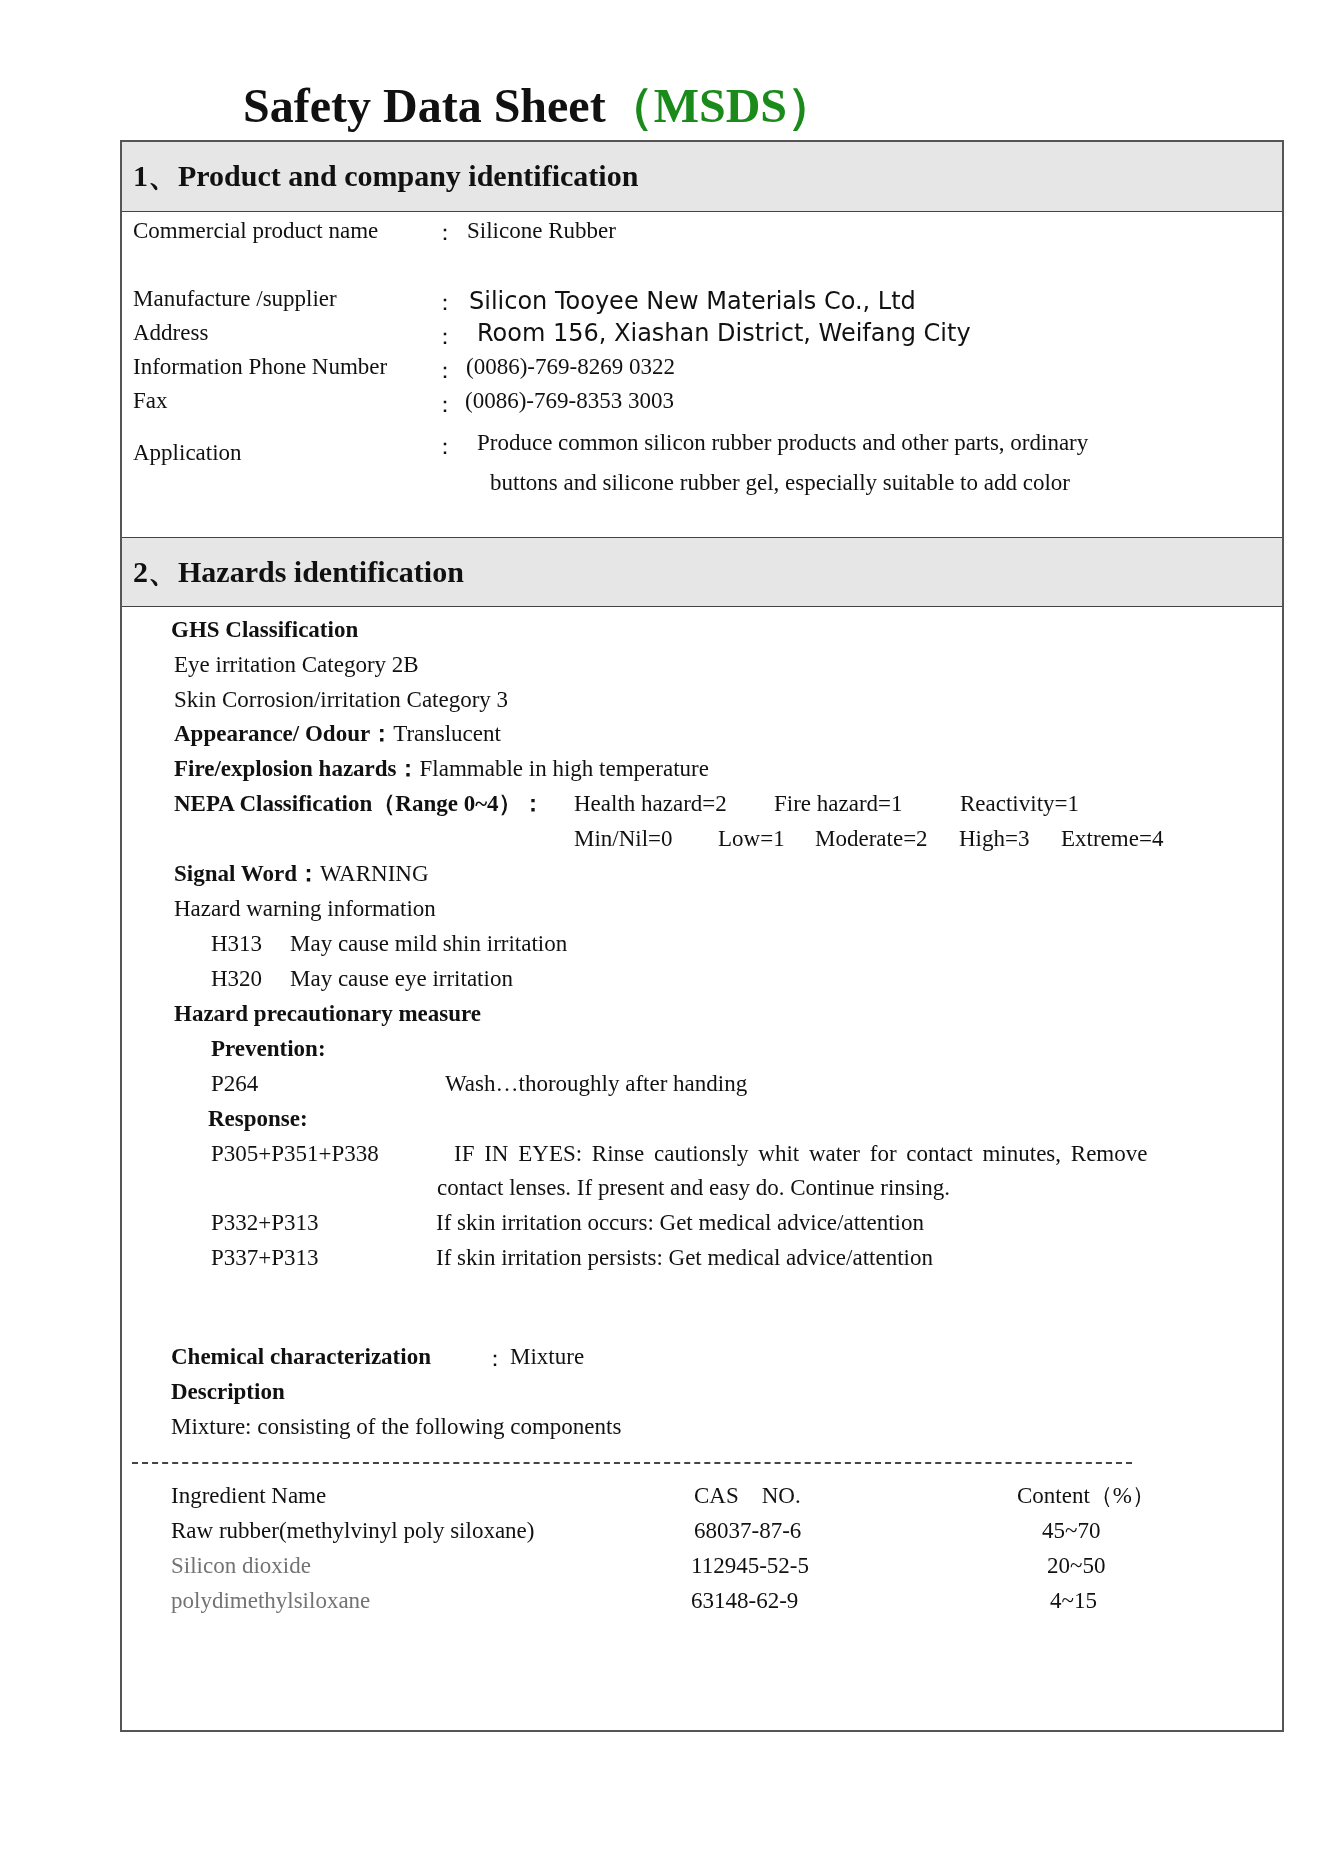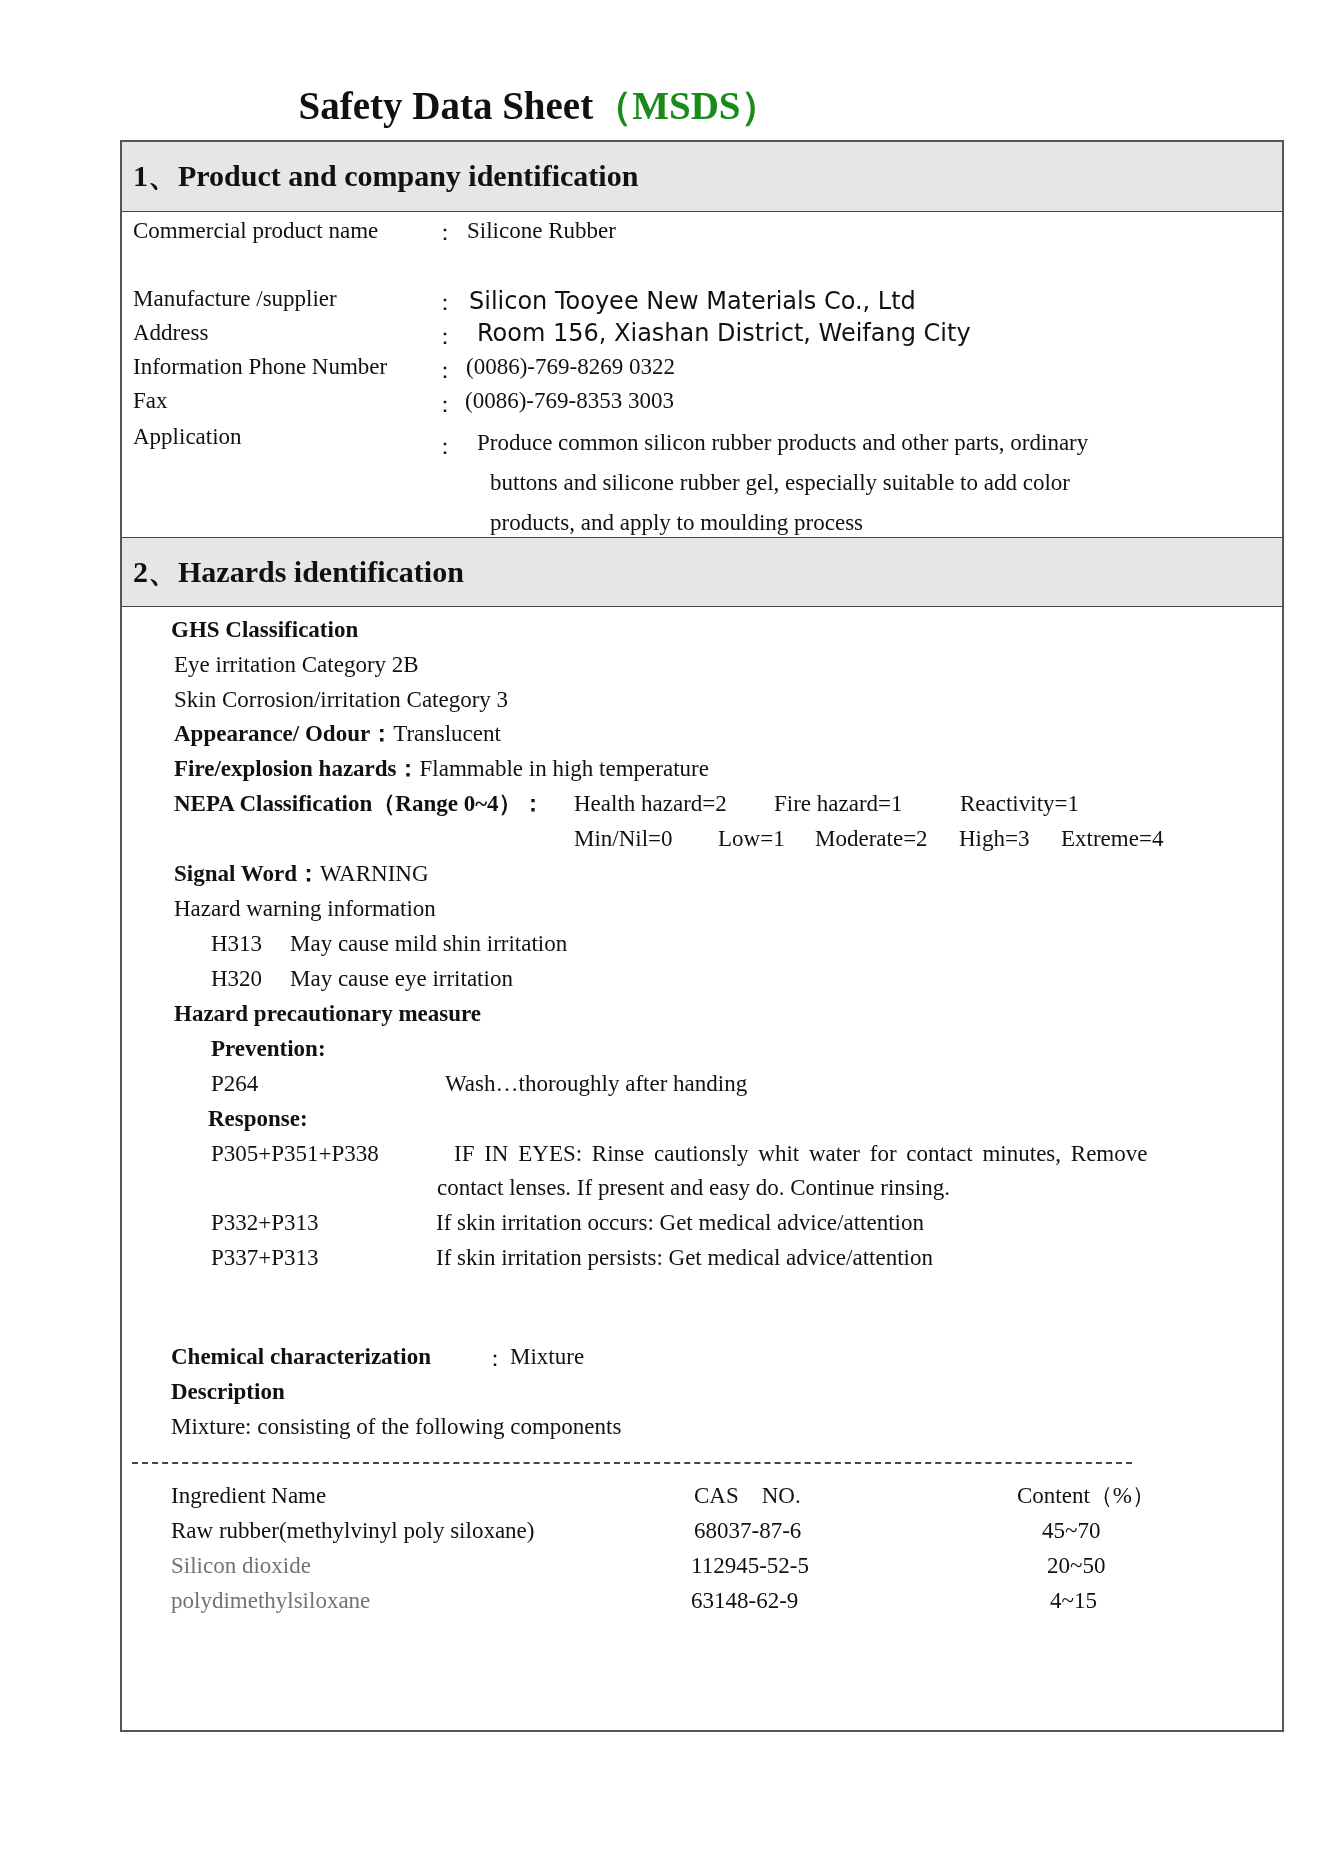--- a/index.html
+++ b/index.html
@@ -1,21 +1,21 @@
 <!DOCTYPE html>
 <html><head>
   <meta charset="utf-8">
   <style>
     * { box-sizing: border-box; margin: 0; padding: 0; }
     html, body { width: 1323px; height: 1871px; background: #ffffff; }
     body { position: relative; font-family: "Liberation Serif", serif; color: #111; }
 
     .title {
       position: absolute; left: 0; width: 1078px; top: 78px;
-      text-align: center; font-weight: bold; font-size: 39px; line-height: 56px;
+      text-align: center; font-weight: bold; font-size: 48px; line-height: 56px;
       color: #111;
     }
     .title .accent { color: #1a8a1a; }
 
     .sheet {
       position: absolute; left: 120px; top: 140px; width: 1164px; height: 1592px;
       border: 2px solid #555;
     }
     .sec-head {
       position: absolute; left: 0; right: 0; height: 70px;
@@ -59,25 +59,24 @@
   <span class="t sans" style="left:355px; top:176px;">Room 156, Xiashan District, Weifang City</span>
 
   <span class="t" style="left:11px; top:210px;">Information Phone Number</span>
   <span class="colon" style="left:312px; top:214px;">：</span>
   <span class="t" style="left:344px; top:210px;">(0086)-769-8269 0322</span>
 
   <span class="t" style="left:11px; top:244px;">Fax</span>
   <span class="colon" style="left:312px; top:248px;">：</span>
   <span class="t" style="left:343px; top:244px;">(0086)-769-8353 3003</span>
 
-  <span class="t" style="left:11px; top:280px;">Application</span>
+  <span class="t" style="left:11px; top:296px;">Application</span>
   <span class="colon" style="left:312px; top:290px;">：</span>
   <span class="t" style="left:355px; top:286px;">Produce common silicon rubber products and other parts, ordinary</span>
   <span class="t" style="left:368px; top:326px;">buttons and silicone rubber gel, especially suitable to add color</span>
-  <span class="t" style="left:368px; top:366px;">products, and apply to moulding process</span>
 
   <div class="sec-head" style="top:395px;">2、Hazards identification</div>
 
   <span class="t b" style="left:49px; top:473px;">GHS Classification</span>
   <span class="t" style="left:52px; top:508px;">Eye irritation Category 2B</span>
   <span class="t" style="left:52px; top:543px;">Skin Corrosion/irritation Category 3</span>
 
   <span class="t" style="left:52px; top:577px;">
     <span class="b">Appearance/ Odour：</span><span>Translucent</span>
   </span>

